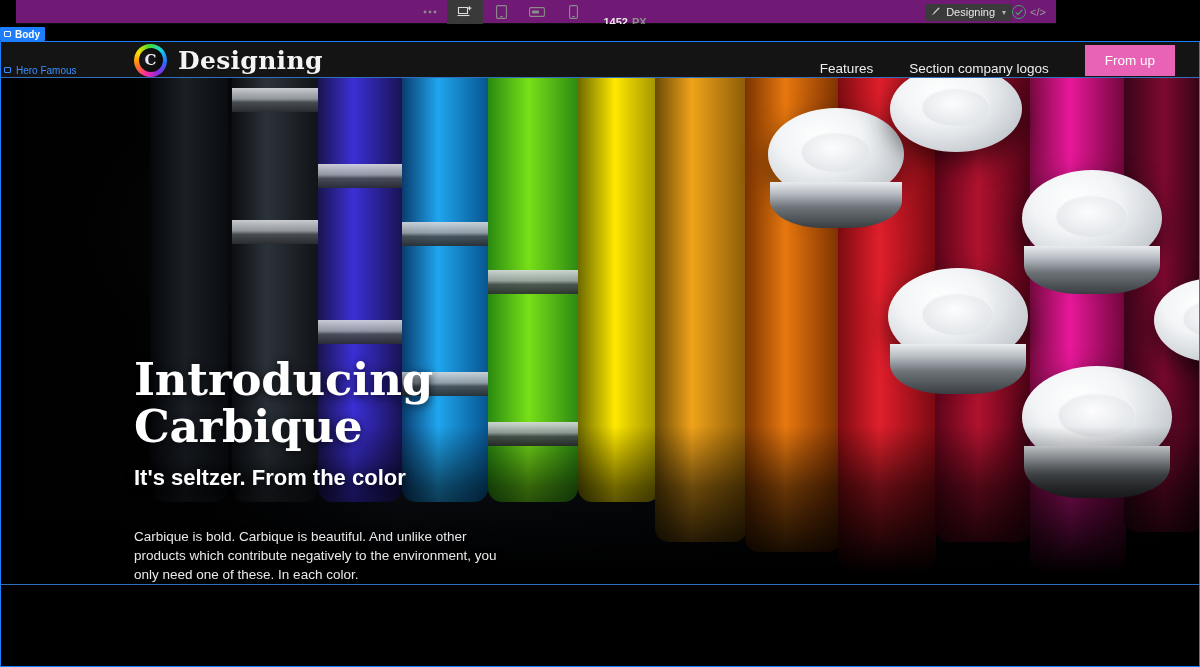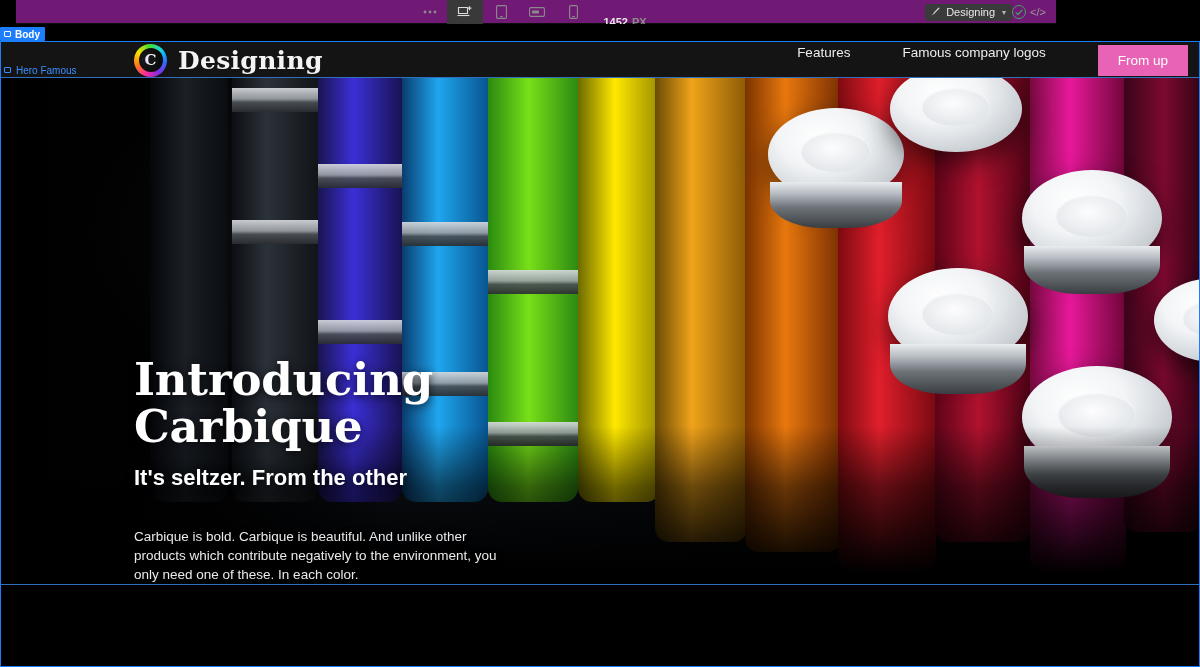--- a/index.html
+++ b/index.html
@@ -90,21 +90,21 @@
                  font-size:15px;
                  background-image:radial-gradient(circle at 30% 50%, #1a1a1a, #050505); }
   .brand-mark i span{
     background:linear-gradient(90deg,#e6d7ff 0%,#ffffff 55%,#ffffff 100%);
     -webkit-background-clip:text; background-clip:text; color:transparent;
   }
   .brand-name{
     font-family:"DejaVu Serif", serif; font-weight:bold;
     font-size:25px; color:#f4f4f4; letter-spacing:.3px;
   }
-  .nav-links{ margin-left:auto; display:flex; align-items:flex-start; gap:16px; padding-right:12px; }
+  .nav-links{ margin-left:auto; display:flex; align-items:flex-end; gap:0; padding-right:25px; }
   .nav-link{ color:#ededed; font-size:13.5px; padding:0 18px; }
   .btn-signup{
     background:#e862b5; color:#fff; font-size:13.5px;
     height:31px; padding:0 20px; margin-left:18px;
     display:flex; align-items:center; justify-content:center; border:none;
   }
 
   
   .hero{ position:relative; height:508px; overflow:hidden; background:#be185d; }
   .hero-photo{ position:absolute; inset:0; }
@@ -240,21 +240,21 @@
         <span class="brand-mark">
           <i>
               <span>C</span>
             </i>
         </span>
         <span class="brand-name">Designing</span>
       </div>
 
       <div class="nav-links">
         <a class="nav-link">Features</a>
-        <a class="nav-link">Famous company logos</a>
+        <a class="nav-link">Section company logos</a>
         <button class="btn-signup">From up</button>
       </div>
     </div>
 
     <div class="hero">
       <div class="hero-photo">
         <div class="base"></div>
 
         <div class="bottle" style="left:150px;width:78px;background:linear-gradient(90deg,#05060a,#1b2026 45%,#0a0c10);"></div>
         <div class="bottle" style="left:232px;width:86px;background:linear-gradient(90deg,#0b0e13,#2b3239 40%,#111419);">
@@ -295,21 +295,21 @@
         <div class="cap" style="left:1022px;top:288px;width:150px;height:102px;"></div>
         <div class="cap-rim" style="left:1024px;top:368px;width:146px;height:52px;"></div>
 
         <div class="cap" style="left:1154px;top:200px;width:120px;height:84px;"></div>
 
         <div class="refl"></div>
       </div>
 
       <div class="hero-copy">
         <h1 class="hero-h1">Introducing Carbique</h1>
-        <div class="hero-h2">It's seltzer. From the other</div>
+        <div class="hero-h2">It's seltzer. From the color</div>
         <p class="hero-p">Carbique is bold. Carbique is beautiful. And unlike other products which contribute negatively to the environment, you only need one of these. In each color.</p>
       </div>
     </div>
 
     <div class="after-hero"></div>
   </div>
 
   <div class="sel-hero"></div>
   <div class="sel-body"></div>
 </div>

